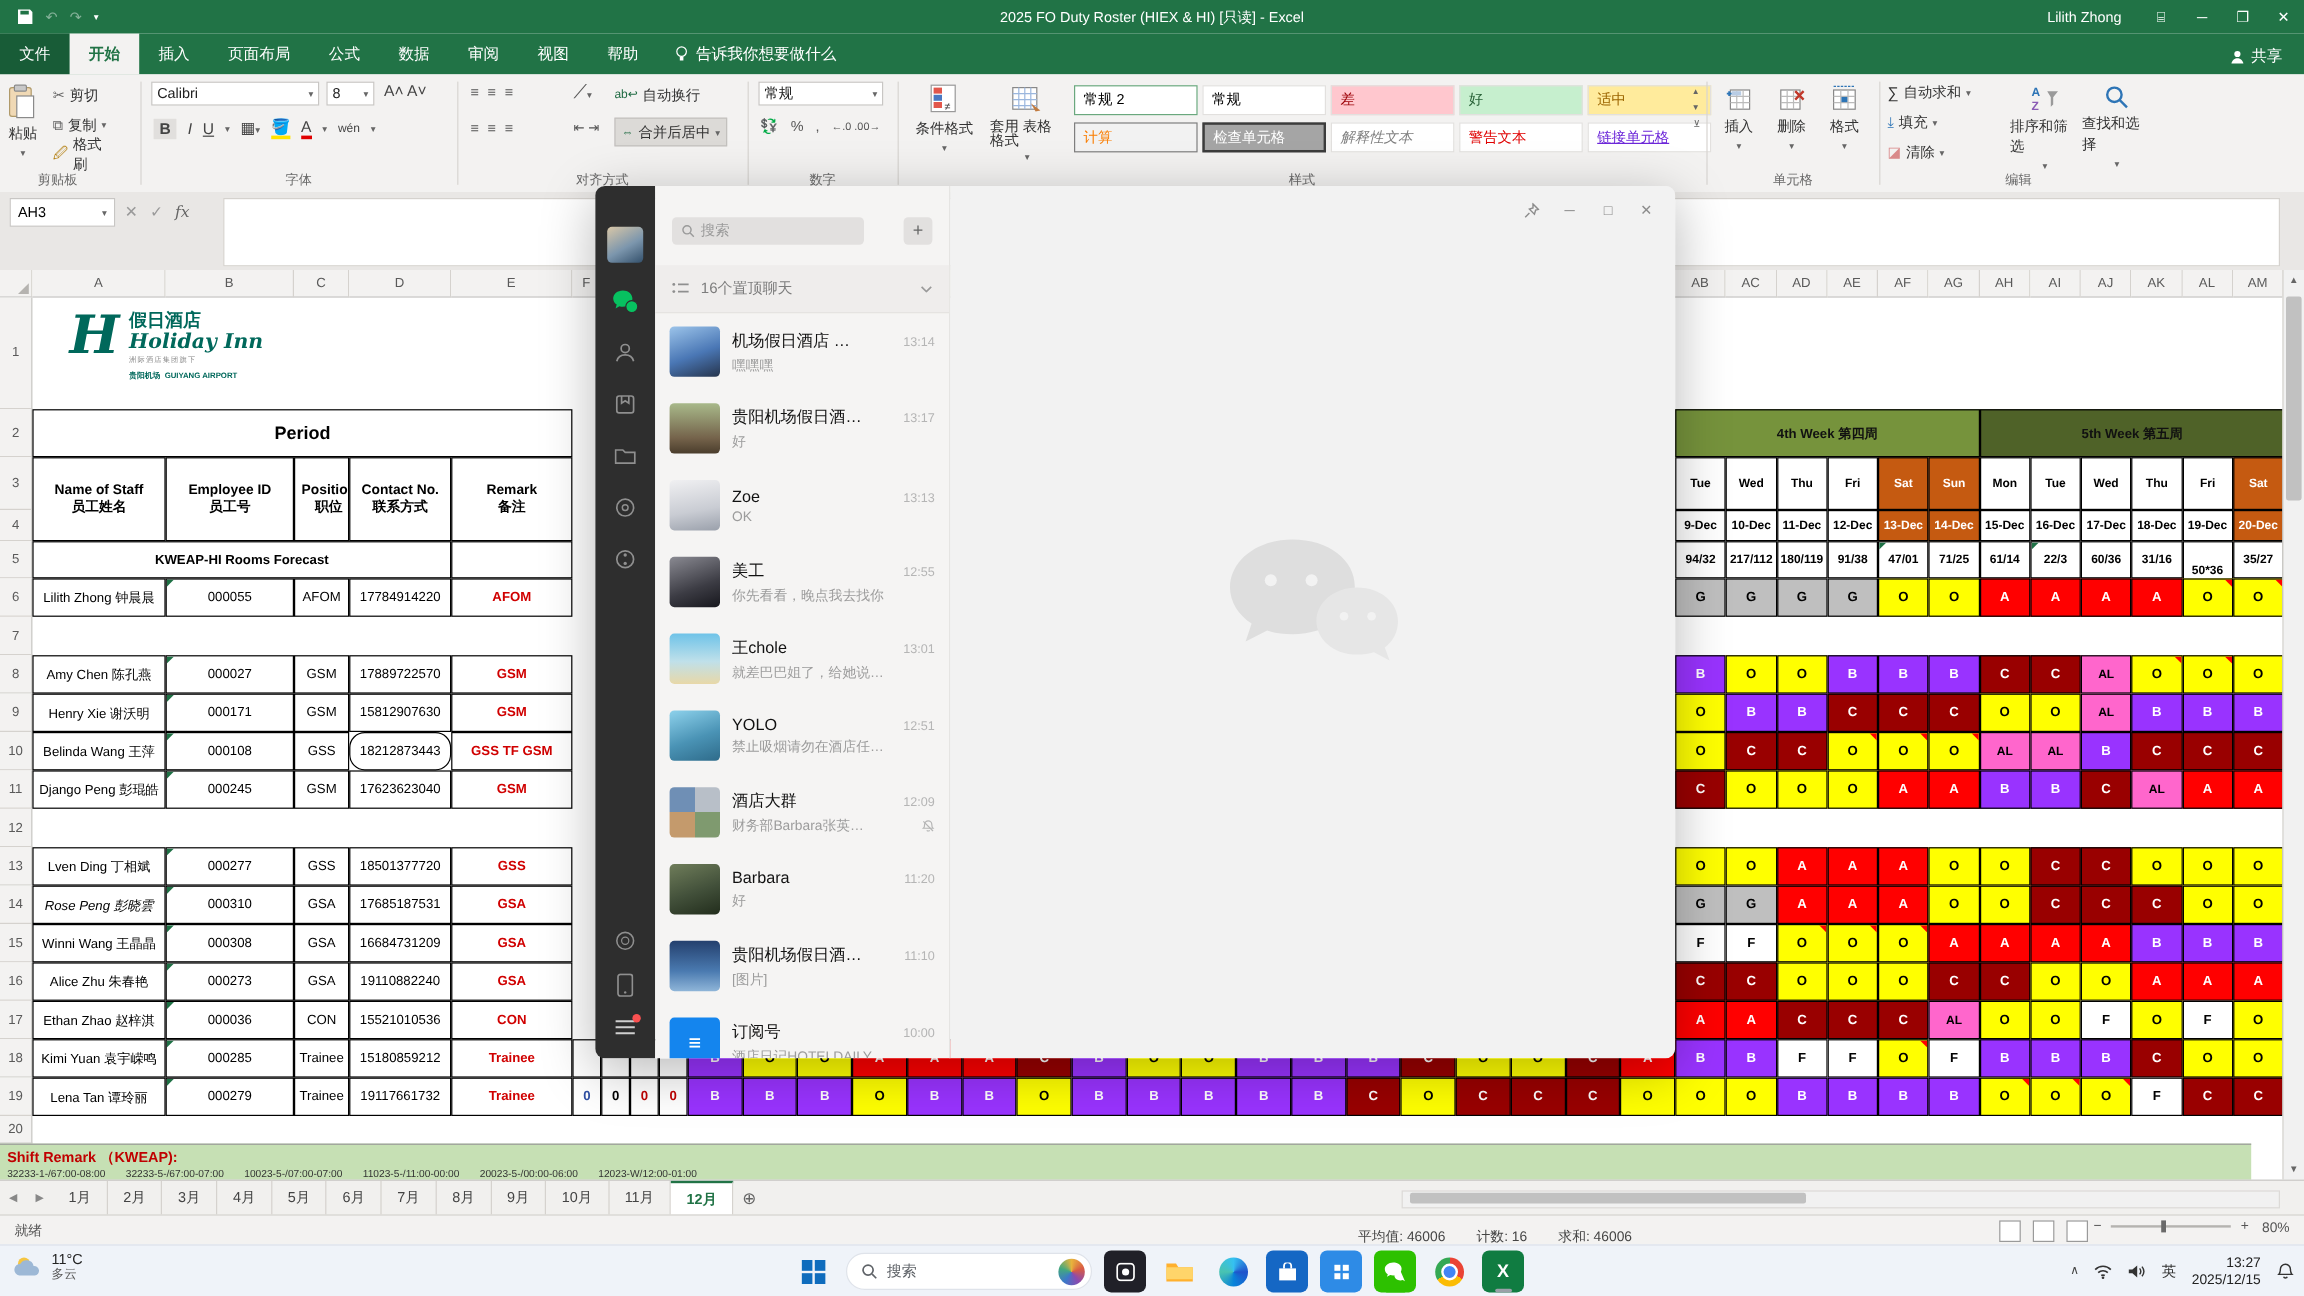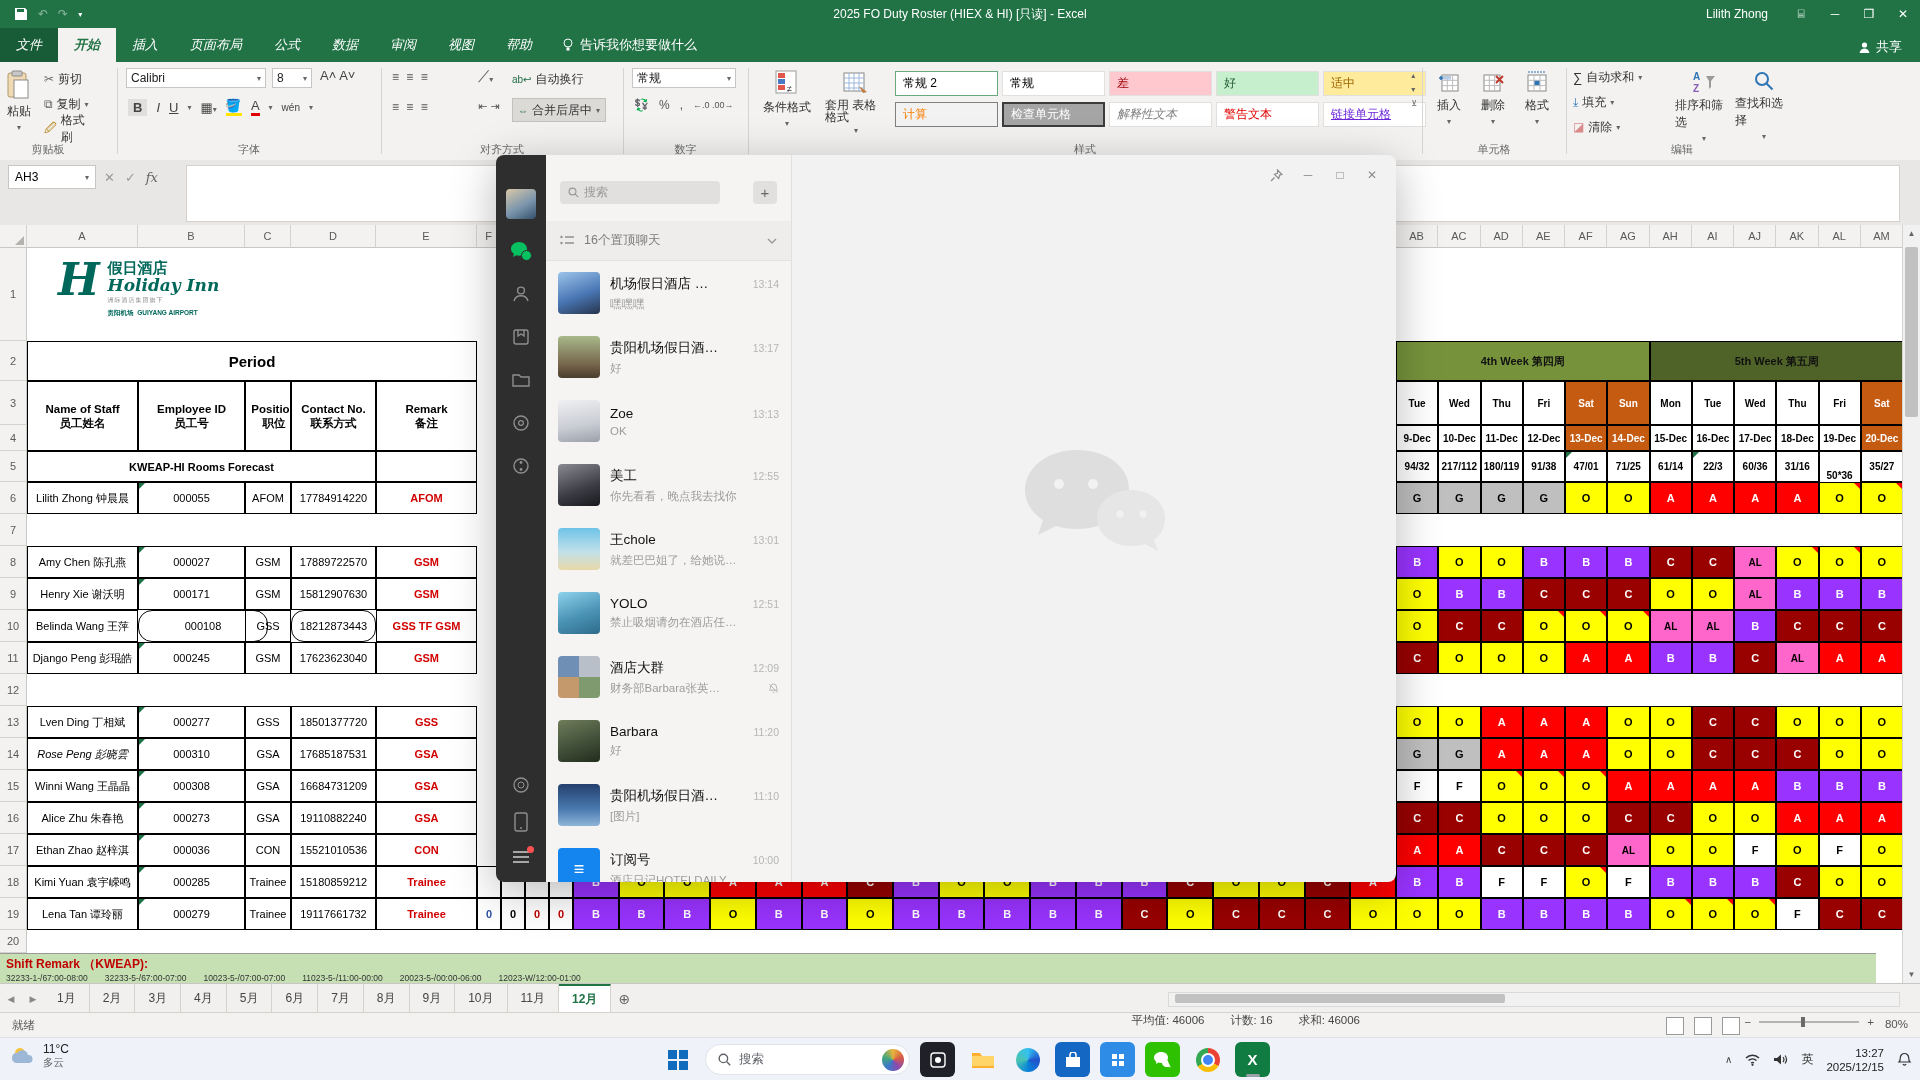--- a/index.html
+++ b/index.html
@@ -77,21 +77,21 @@
              display:flex;align-items:stretch;font-size:12px;color:#444;}
   .stnav{width:22px;display:flex;align-items:center;justify-content:center;color:#888;font-size:9px;}
   .stab{padding:0 13px;display:flex;align-items:center;border-right:1px solid #d5d2ce;}
   .stab.active{background:#fff;color:#217346;font-weight:bold;border-top:2px solid #217346;}
   .newsheet{width:26px;display:flex;align-items:center;justify-content:center;color:#666;font-size:14px;}
   .hscroll{position:absolute;right:20px;top:8px;width:730px;height:13px;background:#f1f1f1;border:1px solid #dcdad7;}
   .hthumb{position:absolute;left:6px;top:1px;width:330px;height:9px;background:#c1c1c1;border-radius:2px;}
   
   .statusbar{position:absolute;left:0;top:1012px;width:1920px;height:25px;background:#f3f2f1;border-top:1px solid #d5d2ce;
              font-size:11.5px;color:#555;}
-  .stats{position:absolute;right:560px;top:0;height:25px;display:flex;gap:26px;align-items:flex-start;color:#444;}
+  .stats{position:absolute;right:560px;top:0;height:25px;display:flex;gap:26px;align-items:flex-end;color:#444;}
   .views{position:absolute;right:180px;top:4px;display:flex;gap:10px;}
   .vbox{width:16px;height:16px;border:1px solid #9a9a9a;background:#fff;}
   .zoomer{position:absolute;right:46px;top:3px;display:flex;align-items:center;gap:8px;color:#555;}
   .ztrack{width:100px;height:2px;background:#b5b3b0;position:relative;}
   .zknob{position:absolute;left:42px;top:-4px;width:4px;height:10px;background:#6a6a6a;}
   
   #wechat{position:absolute;left:496px;top:155px;width:900px;height:727px;border-radius:8px;
           box-shadow:0 10px 45px rgba(0,0,0,.28);overflow:hidden;z-index:50;display:flex;}
   .wc-side{width:50px;background:#2e2e2e;flex:none;display:flex;flex-direction:column;align-items:center;position:relative;}
   .wc-avatar{width:30px;height:30px;border-radius:4px;margin-top:34px;
@@ -165,21 +165,21 @@
     <div class="tb-right">
       <span class="tb-user">Lilith Zhong</span>
       <span class="winbtn">⌸</span>
       <span class="winbtn">─</span>
       <span class="winbtn">❐</span>
       <span class="winbtn">✕</span>
     </div>
   </div>
 
   <div class="tabrow">
-    <div id="ribbontabs" style="display:flex;align-items:flex-end;font-style:italic;">
+    <div id="ribbontabs" style="display:flex;align-items:flex-end;">
         <div class="rtab file">文件</div>
         <div class="rtab active">开始</div>
         <div class="rtab">插入</div>
         <div class="rtab">页面布局</div>
         <div class="rtab">公式</div>
         <div class="rtab">数据</div>
         <div class="rtab">审阅</div>
         <div class="rtab">视图</div>
         <div class="rtab">帮助</div>
       </div>
@@ -518,21 +518,21 @@
       <div class="cell" style="left: 138px; top: 321px; width: 107px; height: 32px;">000027<span class="tl-flag"></span></div>
       <div class="cell" style="left: 245px; top: 321px; width: 46px; height: 32px;">GSM</div>
       <div class="cell" style="left: 291px; top: 321px; width: 85px; height: 32px;">17889722570</div>
       <div class="cell red" style="left: 376px; top: 321px; width: 101px; height: 32px;">GSM</div>
       <div class="cell" style="left: 27px; top: 353px; width: 111px; height: 32px;">Henry Xie 谢沃明</div>
       <div class="cell" style="left: 138px; top: 353px; width: 107px; height: 32px;">000171<span class="tl-flag"></span></div>
       <div class="cell" style="left: 245px; top: 353px; width: 46px; height: 32px;">GSM</div>
       <div class="cell" style="left: 291px; top: 353px; width: 85px; height: 32px;">15812907630</div>
       <div class="cell red" style="left: 376px; top: 353px; width: 101px; height: 32px;">GSM</div>
       <div class="cell" style="left: 27px; top: 385px; width: 111px; height: 32px;">Belinda Wang 王萍</div>
-      <div class="cell" style="left: 138px; top: 385px; width: 130px; height: 32px; border-radius: 14px;">000108<span class="tl-flag"></span></div>
+      <div class="cell" style="left: 138px; top: 385px; width: 107px; height: 32px;">000108<span class="tl-flag"></span></div>
       <div class="cell" style="left: 245px; top: 385px; width: 46px; height: 32px;">GSS</div>
       <div class="cell" style="left: 291px; top: 385px; width: 85px; height: 32px; border-radius: 13px;">18212873443</div>
       <div class="cell red" style="left: 376px; top: 385px; width: 101px; height: 32px;">GSS TF GSM</div>
       <div class="cell" style="left: 27px; top: 417px; width: 111px; height: 32px;">Django Peng 彭琨皓</div>
       <div class="cell" style="left: 138px; top: 417px; width: 107px; height: 32px;">000245<span class="tl-flag"></span></div>
       <div class="cell" style="left: 245px; top: 417px; width: 46px; height: 32px;">GSM</div>
       <div class="cell" style="left: 291px; top: 417px; width: 85px; height: 32px;">17623623040</div>
       <div class="cell red" style="left: 376px; top: 417px; width: 101px; height: 32px;">GSM</div>
       <div class="cell" style="left: 27px; top: 481px; width: 111px; height: 32px;">Lven Ding 丁相斌</div>
       <div class="cell" style="left: 138px; top: 481px; width: 107px; height: 32px;">000277<span class="tl-flag"></span></div>

